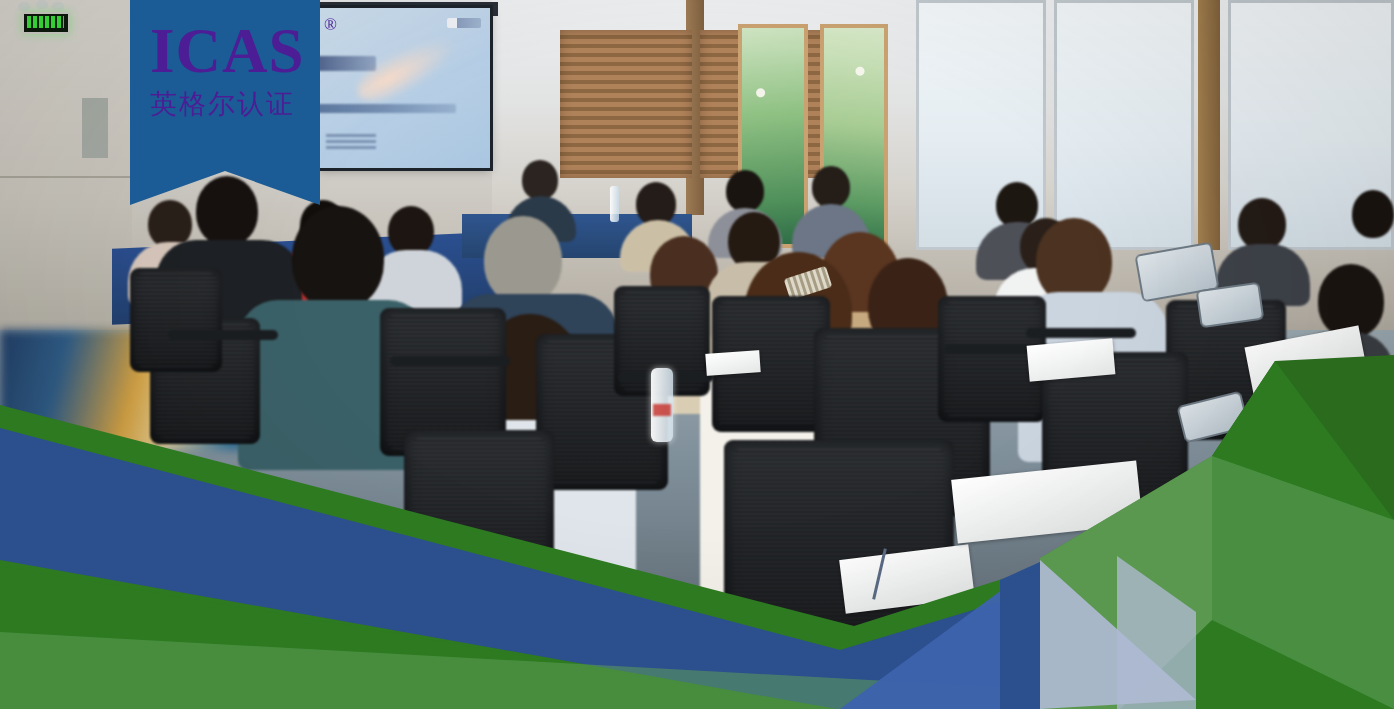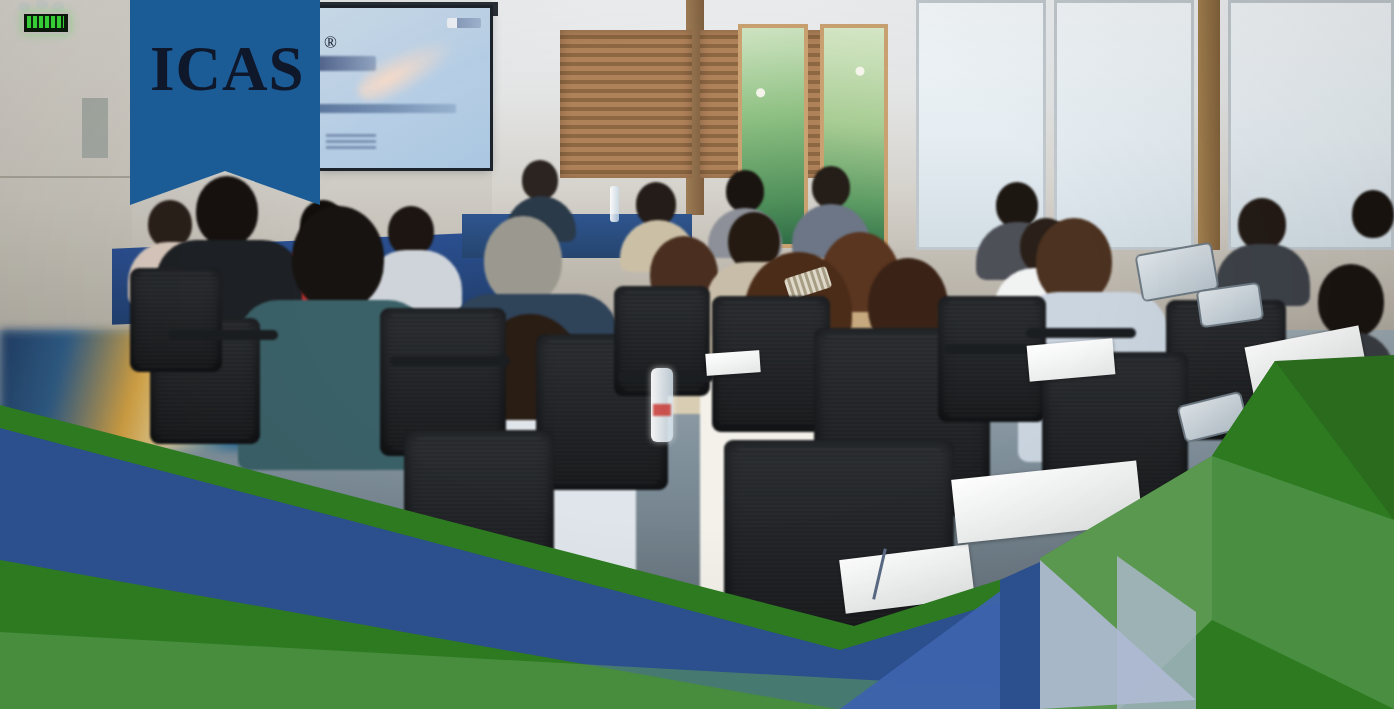--- a/index.html
+++ b/index.html
@@ -157,22 +157,22 @@
     filter:blur(.8px);
   }
   .chairmesh{position:absolute;border-radius:8px;background:repeating-linear-gradient(180deg,rgba(255,255,255,.05) 0 2px,rgba(0,0,0,.25) 2px 4px);}
   .armrest{position:absolute;height:10px;border-radius:6px;background:#1b1e21;filter:blur(.8px);}
   .paper{position:absolute;background:linear-gradient(170deg,#ffffff,#e4e6e6);box-shadow:0 1px 4px rgba(0,0,0,.35);filter:blur(.5px);}
   .tablet{position:absolute;border-radius:4px;background:linear-gradient(160deg,#dfe6ea,#b6c2cb);box-shadow:0 0 0 2px #6e7a84;filter:blur(.6px);}
 
   
   .vec{position:absolute;inset:0;}
   .logo-text{
-    position:absolute;left:150px;top:38px;width:170px;
-    color:#0f172a;line-height:1;pointer-events:none;
+    position:absolute;left:150px;top:20px;width:170px;
+    color:#4c1d95;line-height:1;pointer-events:none;
   }
   .logo-icas{
     font-family:"Liberation Serif", serif;
     font-weight:700;font-size:63px;letter-spacing:1px;
     position:relative;display:inline-block;
   }
   .logo-reg{
     font-family:"Liberation Serif", serif;
     font-size:17px;position:absolute;top:-4px;right:-17px;
   }
@@ -398,15 +398,16 @@
 
     <polygon points="840,709 1026,572 1026,709" fill="#3D63AE" opacity="0.95"></polygon>
 
     <polygon points="1000,580 1040,562 1040,709 1000,709" fill="#2C4F8E"></polygon>
 
     <polygon points="130,0 320,0 320,205 225,171 130,205" fill="#1B5C96"></polygon>
   </svg>
 
   <div class="logo-text">
     <span class="logo-icas">ICAS</span><span class="logo-reg">®</span>
+    <span class="logo-cn">英格尔认证</span>
   </div>
 
 </div>
 
 </body></html>

